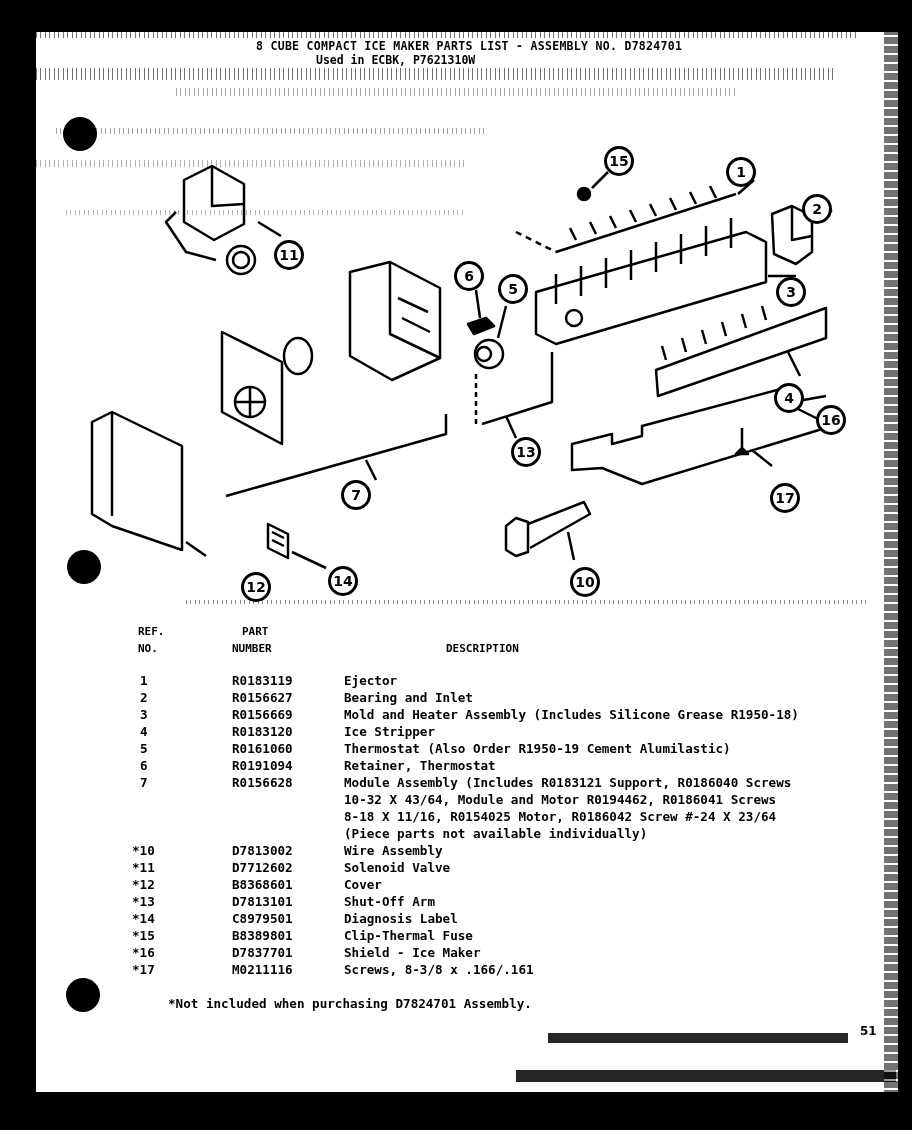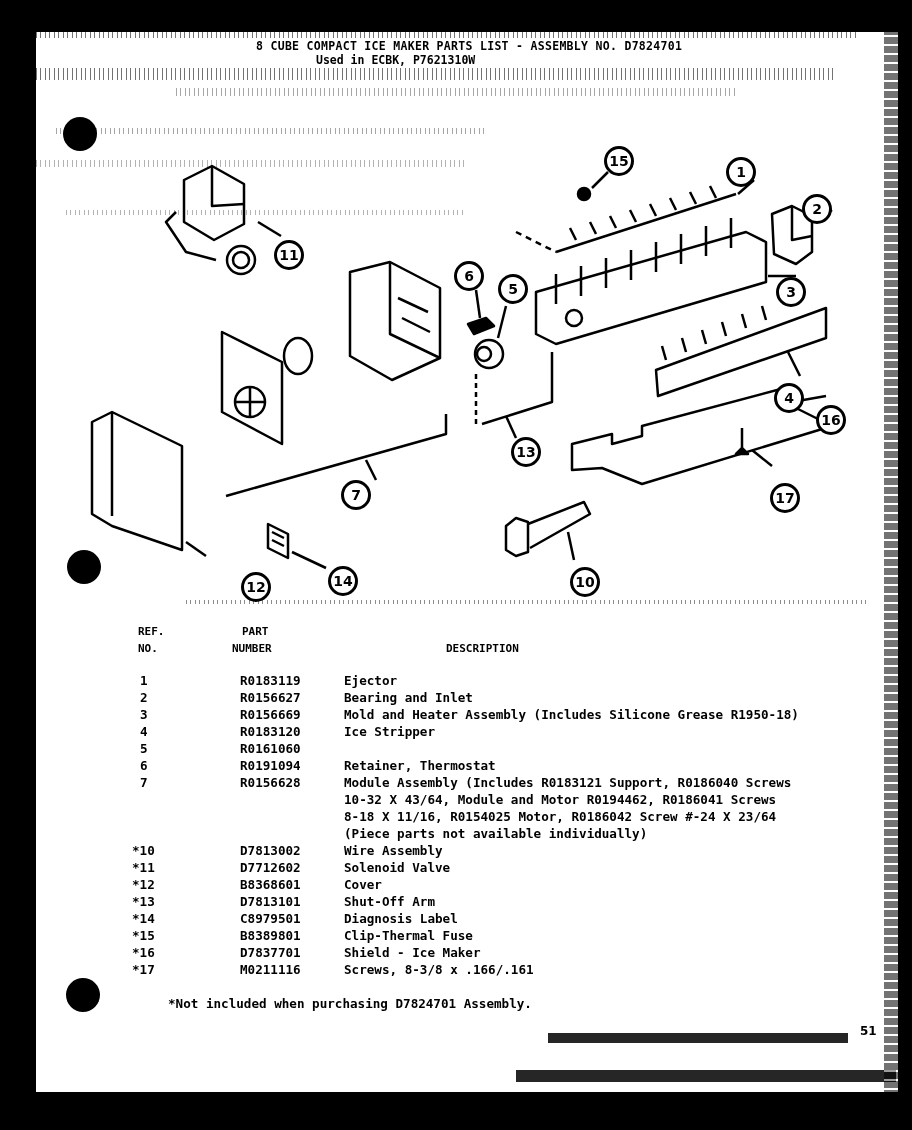--- a/index.html
+++ b/index.html
@@ -22,21 +22,21 @@
   .diagram { position:absolute; left:0; top:80px; width:862px; height:500px; }
   .callout { position:absolute; width:30px; height:30px; border:3px solid #000; border-radius:50%;
              background:#fff; display:flex; align-items:center; justify-content:center;
              font-family:"DejaVu Sans", sans-serif; font-weight:bold; font-size:14px; box-sizing:border-box; }
 
   .table { position:absolute; left:0; top:0; width:862px; font-family:"DejaVu Sans Mono", monospace;
            font-size:12.6px; font-weight:bold; }
   .hdr { position:absolute; white-space:nowrap; font-size:11px; }
   .row { position:absolute; left:0; width:862px; height:17px; white-space:nowrap; }
   .c-ref { position:absolute; left:96px; }
-  .c-part { position:absolute; left:204px; }
+  .c-part { position:absolute; left:196px; }
   .c-desc { position:absolute; left:308px; }
   .footnote { position:absolute; left:92px; white-space:nowrap; }
   .pagenum { position:absolute; font-family:"DejaVu Sans", sans-serif; font-weight:bold; font-size:12px; }
 </style>
 </head>
 <body>
 
 <div class="page">
 
   <div class="noise-band" style="top:0;width:820px;height:6px;"></div>
@@ -193,20 +193,21 @@
       <span class="c-desc">Mold and Heater Assembly (Includes Silicone Grease R1950-18)</span>
     </div>
     <div class="row" style="top:692px;">
       <span class="c-ref" style="left:104px;">4</span>
       <span class="c-part">R0183120</span>
       <span class="c-desc">Ice Stripper</span>
     </div>
     <div class="row" style="top:709px;">
       <span class="c-ref" style="left:104px;">5</span>
       <span class="c-part">R0161060</span>
+      <span class="c-desc">Thermostat (Also Order R1950-19 Cement Alumilastic)</span>
     </div>
     <div class="row" style="top:726px;">
       <span class="c-ref" style="left:104px;">6</span>
       <span class="c-part">R0191094</span>
       <span class="c-desc">Retainer, Thermostat</span>
     </div>
     <div class="row" style="top:743px;">
       <span class="c-ref" style="left:104px;">7</span>
       <span class="c-part">R0156628</span>
       <span class="c-desc">Module Assembly (Includes R0183121 Support, R0186040 Screws</span>

